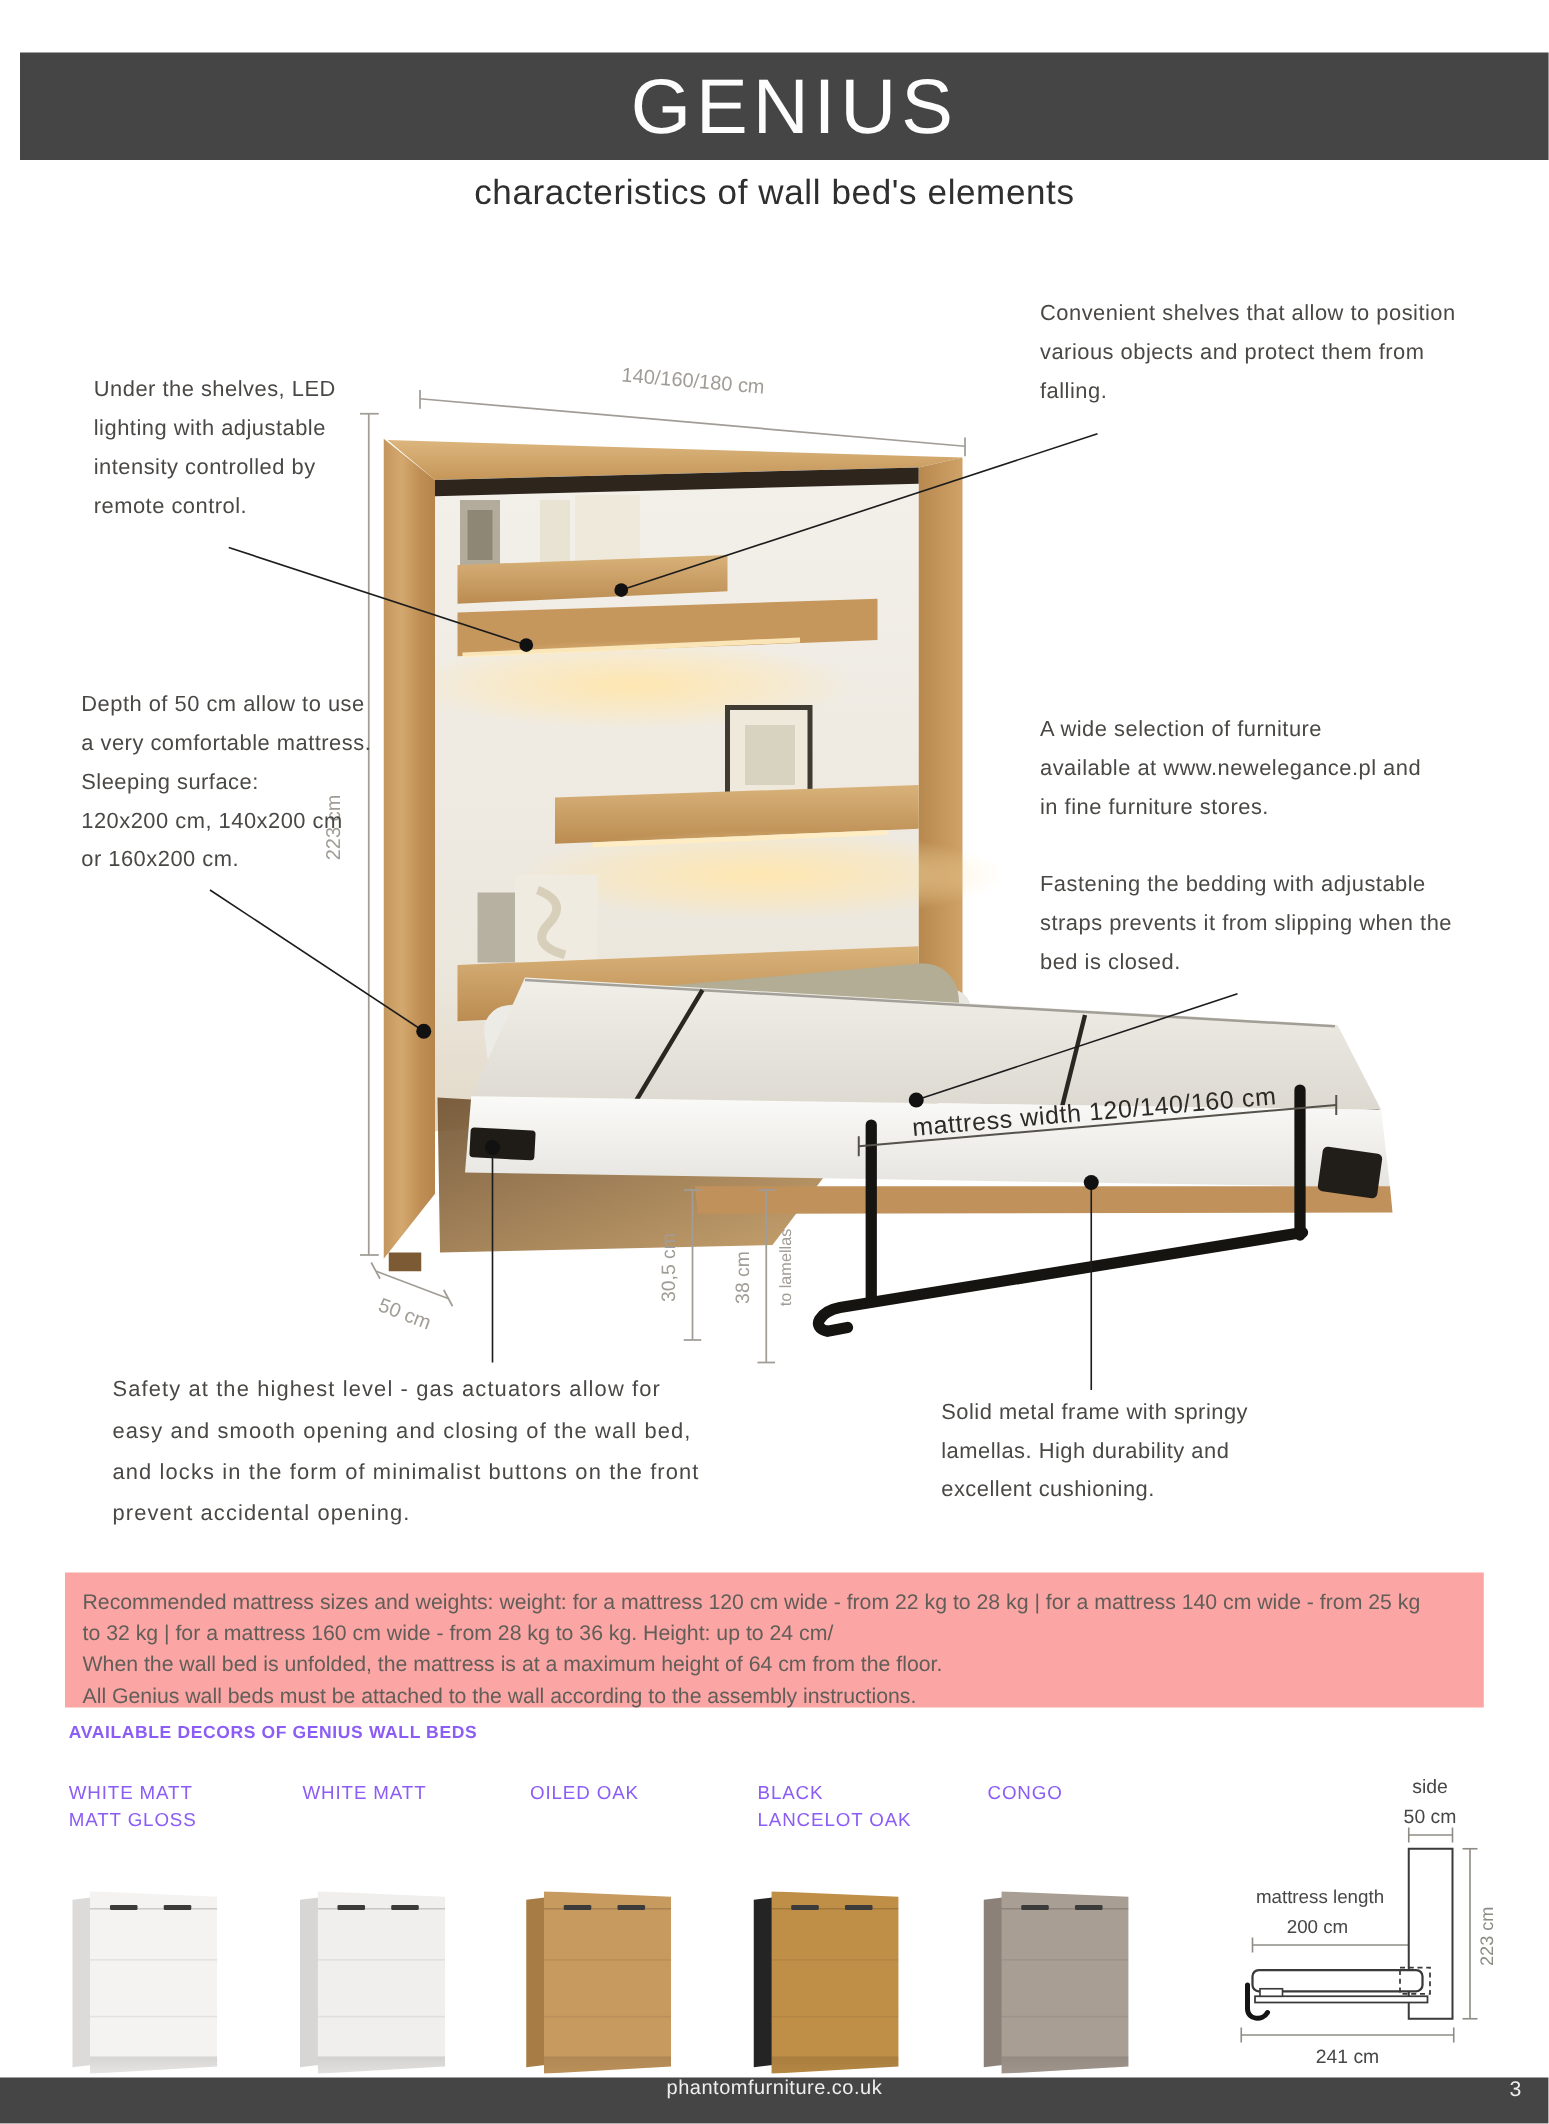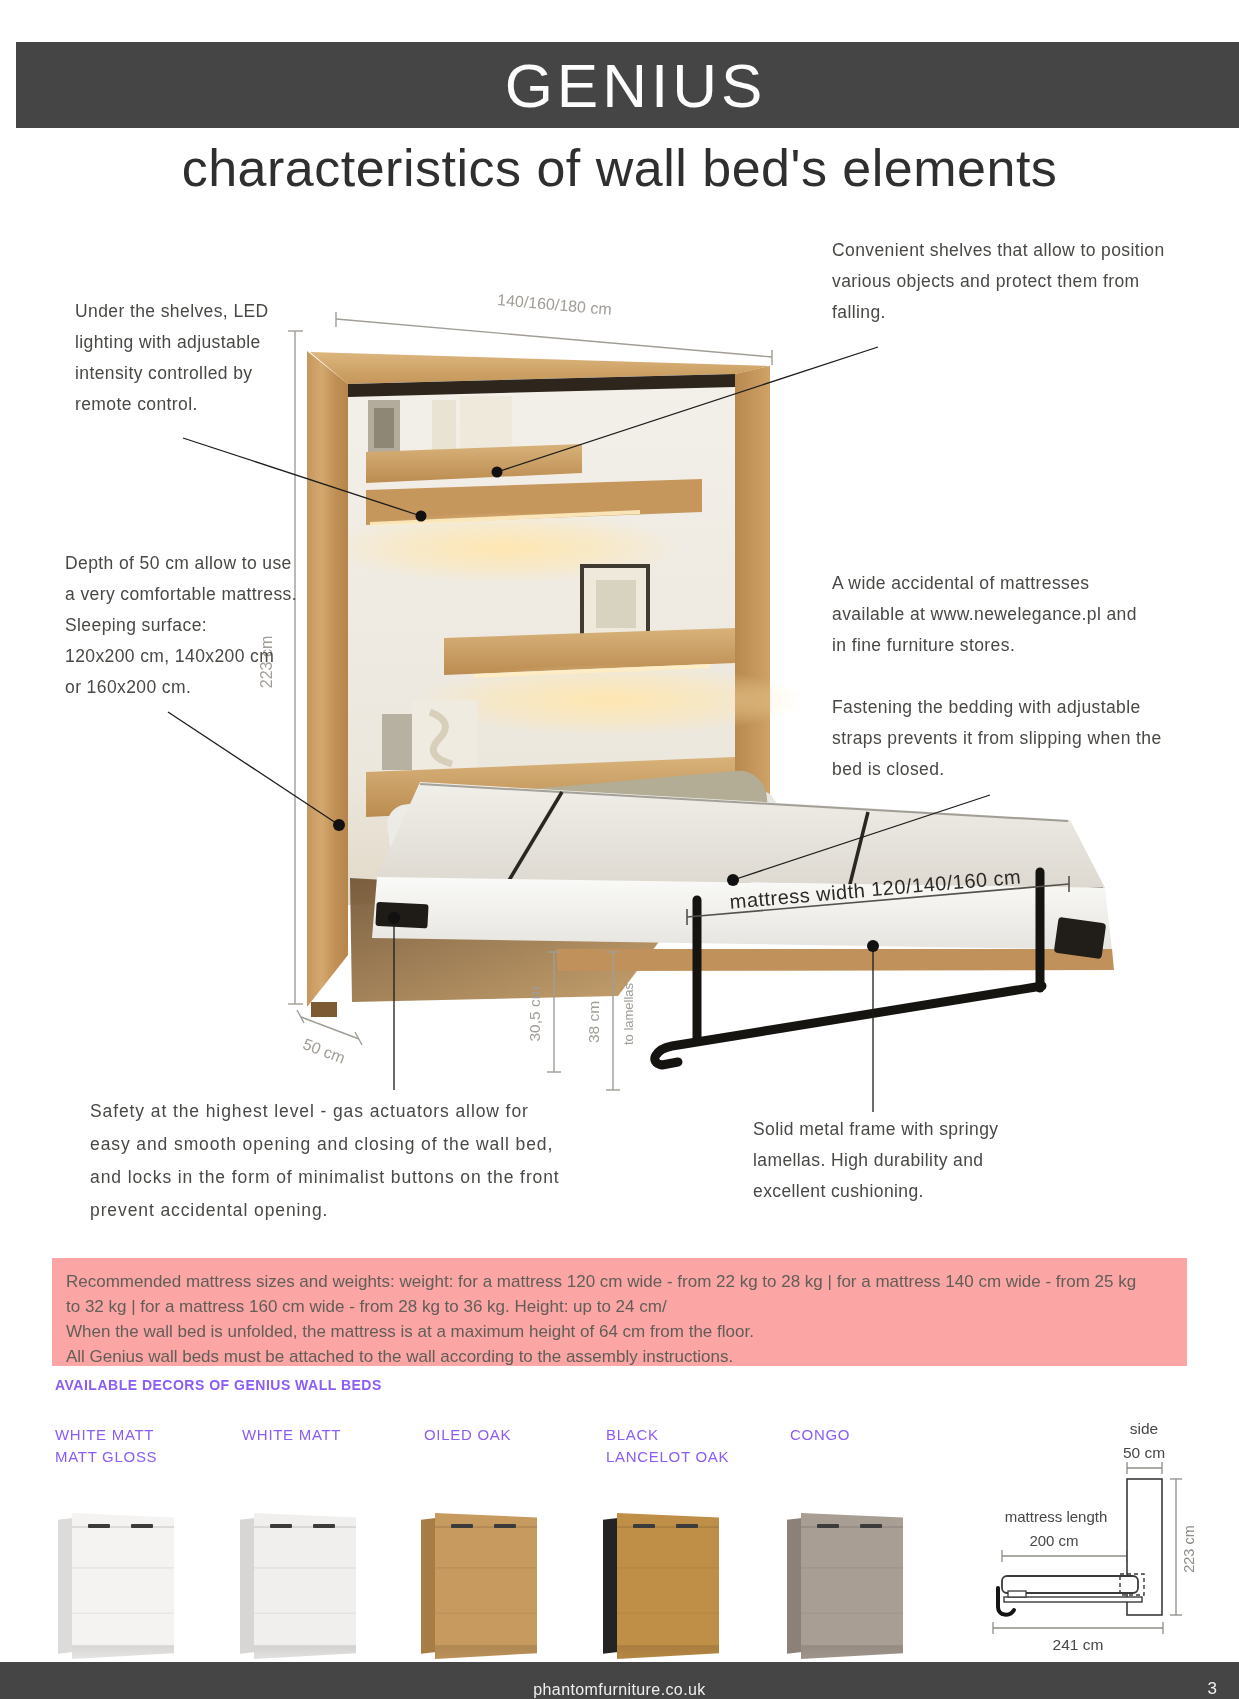--- a/index.html
+++ b/index.html
@@ -3,23 +3,23 @@
 <meta charset="utf-8">
 <style>
   html,body{margin:0;padding:0;background:#ffffff;}
   .page{position:relative;width:1239px;height:1699px;background:#ffffff;overflow:hidden;
         font-family:"Liberation Sans", sans-serif;color:#3a3a3a;}
   
   .topbar{position:absolute;left:16px;top:42px;width:100%;height:86px;background:#454545;
           display:flex;align-items:center;justify-content:center;}
   .topbar h1{margin:0;color:#fdfdfd;font-size:62px;font-weight:300;letter-spacing:4px;}
   .subtitle{position:absolute;left:0;top:138px;width:100%;text-align:center;
-            font-size:52px;font-weight:400;color:#2f2f2f;letter-spacing:.5px;}
+            font-size:28px;font-weight:400;color:#2f2f2f;letter-spacing:.5px;}
   .footbar{position:absolute;left:0;top:1662px;width:100%;height:37px;background:#454545;
-           display:flex;align-items:flex-end;color:#efefef;font-size:16px;}
+           display:flex;align-items:flex-start;color:#efefef;font-size:16px;}
   .footbar .site{flex:1;text-align:center;letter-spacing:.4px;}
   .footbar .pnum{position:absolute;right:22px;font-size:17px;}
   
   .callout{position:absolute;color:#4a4845;font-size:17.5px;letter-spacing:.4px;}
   .callout div{line-height:31px;white-space:nowrap;}
   .callout.wide div{line-height:33px;letter-spacing:.9px;}
   
   svg.scene{position:absolute;left:0;top:0;z-index:0;}
   .txt-layer{position:absolute;left:0;top:0;width:100%;height:100%;z-index:1;pointer-events:none;}
   svg text{font-family:"Liberation Sans", sans-serif;}
@@ -254,21 +254,21 @@
       <div>or 160x200 cm.</div>
     </div>
 
     <div class="callout" style="left:832px;top:235px;">
       <div>Convenient shelves that allow to position</div>
       <div>various objects and protect them from</div>
       <div>falling.</div>
     </div>
 
     <div class="callout" style="left:832px;top:568px;">
-      <div>A wide accidental of mattresses</div>
+      <div>A wide selection of furniture</div>
       <div>available at www.newelegance.pl and</div>
       <div>in fine furniture stores.</div>
     </div>
 
     <div class="callout" style="left:832px;top:692px;">
       <div>Fastening the bedding with adjustable</div>
       <div>straps prevents it from slipping when the</div>
       <div>bed is closed.</div>
     </div>
 

